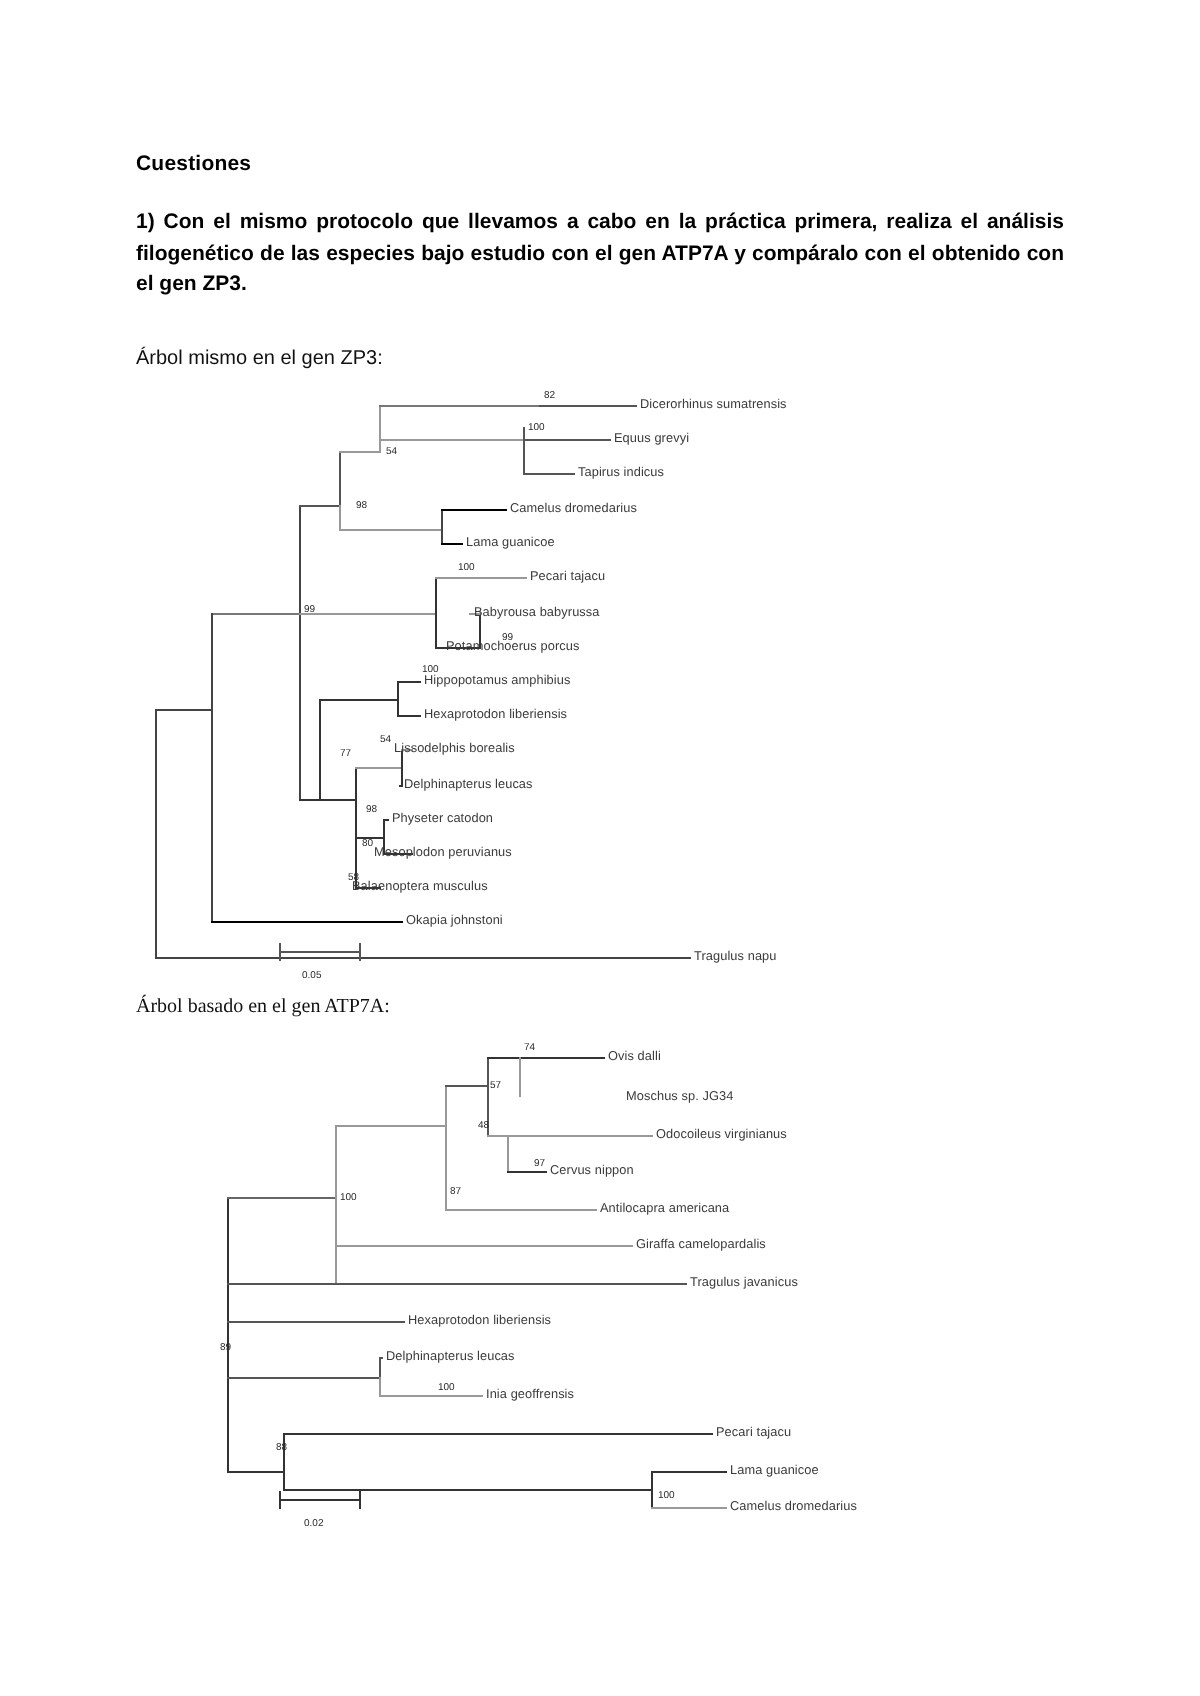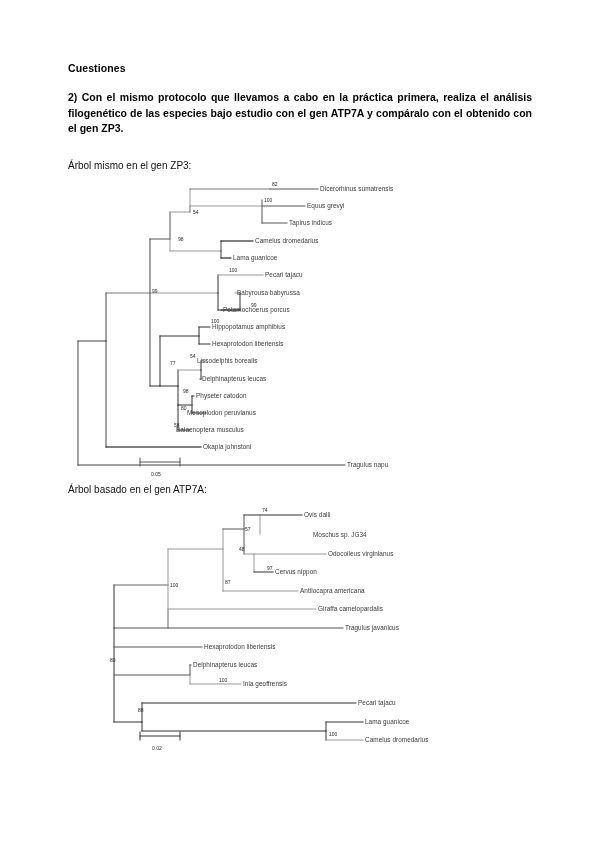--- a/index.html
+++ b/index.html
@@ -14,21 +14,21 @@
     position: relative;
     width: 600px;
     height: 848px;
     background: #ffffff;
     margin: 0 auto;
     overflow: hidden;
   }
   .doc-body {
     position: absolute;
     left: 68px;
-    top: 62px;
+    top: 76px;
     width: 464px;
   }
   .heading {
     font-size: 10.5px;
     font-weight: bold;
     color: #000;
     letter-spacing: 0.1px;
     margin: 0 0 16px 0;
   }
   .question {
@@ -79,21 +79,21 @@
   }
 </style>
 </head>
 <body>
 
 <div class="page">
   <div class="doc-body">
 
     <div class="heading">Cuestiones</div>
 
-    <div class="question">2) Con el mismo protocolo que llevamos a cabo en la práctica primera, realiza el análisis filogenético de las especies bajo estudio con el gen ATP7A y compáralo con el obtenido con el gen ZP3.</div>
+    <div class="question">1) Con el mismo protocolo que llevamos a cabo en la práctica primera, realiza el análisis filogenético de las especies bajo estudio con el gen ATP7A y compáralo con el obtenido con el gen ZP3.</div>
 
     <div class="caption">Árbol mismo en el gen ZP3:</div>
 
     <div class="fig fig-1" id="fig1">
       <svg class="tree-svg" width="464" height="300" viewBox="0 0 464 300">
         <g fill="none" stroke-width="1" stroke-linecap="square">
 
           <path d="M10,284 L10,160" stroke="#444"></path>
 
           <path d="M10,284 L277,284" stroke="#444"></path>
@@ -198,21 +198,21 @@
         <div class="boot-label" style="left: 183px; top: 121px;">99</div>
         <div class="boot-label" style="left: 143px; top: 137px;">100</div>
         <div class="boot-label" style="left: 102px; top: 179px;">77</div>
         <div class="boot-label" style="left: 122px; top: 172px;">54</div>
         <div class="boot-label" style="left: 115px; top: 207px;">98</div>
         <div class="boot-label" style="left: 113px; top: 224px;">80</div>
         <div class="boot-label" style="left: 106px; top: 241px;">58</div>
         <div class="scale-label" style="left: 83px; top: 290px;">0.05</div>
       </div>
 
-    <div class="caption" style="margin-top:2px;">Árbol basado en el gen ATP7A:</div>
+    <div class="caption" style="margin-top:2px;font-family:Liberation Serif, serif;">Árbol basado en el gen ATP7A:</div>
 
     <div class="fig fig-2" id="fig2">
       <svg class="tree-svg" width="464" height="248" viewBox="0 0 464 248">
         <g fill="none" stroke-width="1" stroke-linecap="square">
 
           <path d="M46,78 L46,215" stroke="#333"></path>
 
           <path d="M46,78 L100,78" stroke="#666"></path>
           <path d="M100,78 L100,42" stroke="#999"></path>
           <path d="M100,78 L100,121" stroke="#999"></path>

